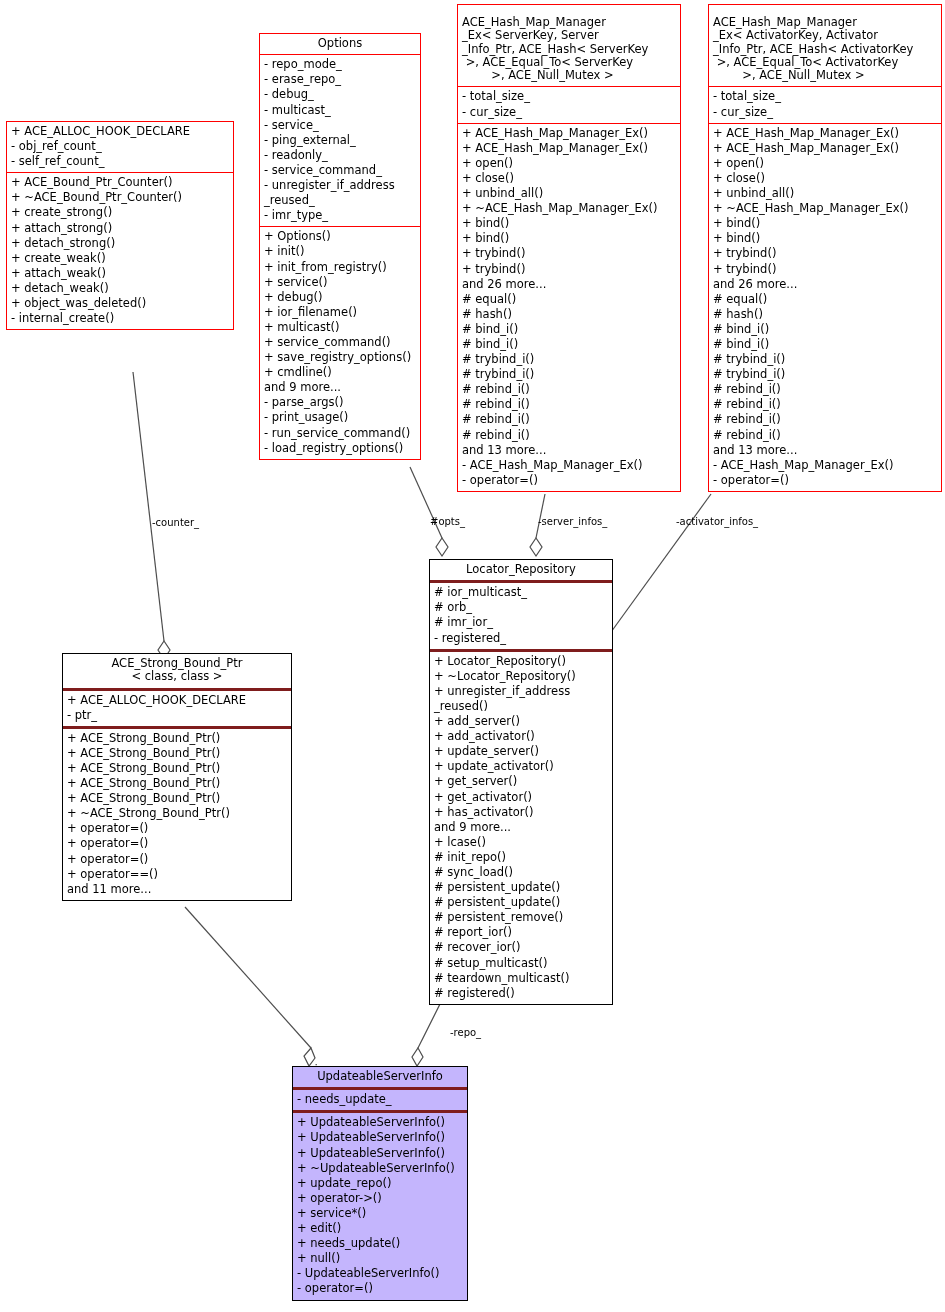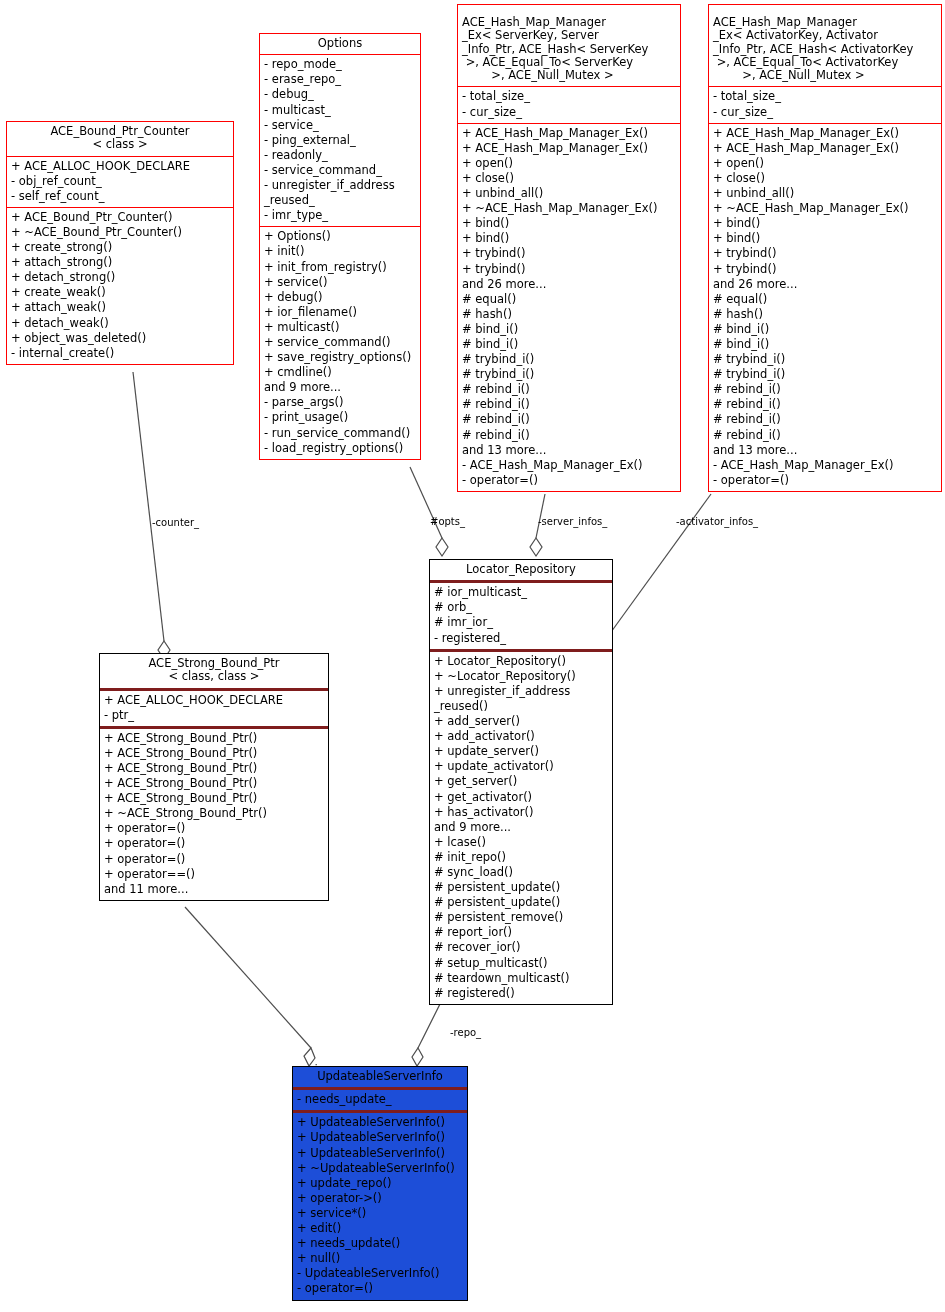--- a/index.html
+++ b/index.html
@@ -6,21 +6,21 @@
   body{
     width:945px;height:1312px;position:relative;overflow:hidden;
     font-family:"DejaVu Sans","Liberation Sans",sans-serif;
   }
   #canvas{position:absolute;left:0;top:0;width:945px;height:1312px;}
   svg.edges{position:absolute;left:0;top:0;width:945px;height:1312px;pointer-events:none;}
 
   .node{position:absolute;box-sizing:border-box;background:#ffffff;}
   .node.red{border:1px solid #ff0000;}
   .node.black{border:1px solid #000000;}
-  .node.filled{background:#1d4ed8;}
+  .node.filled{background:#c4b5fd;}
 
   .sec{box-sizing:border-box;padding:2px 4px 3px 4px;}
   .sec.title{text-align:center;padding:3px 4px 4px 4px;}
   .node.red > .sec + .sec{border-top:1px solid #ff0000;}
   .node.black > .sec + .sec{border-top:3px solid #7f1d1d;}
 
   .ttl{font-size:11.5px;line-height:13.3px;color:#000;white-space:pre-wrap;}
   .ttl.lj{text-align:left;margin-top:8px;}
   .row{font-size:11.5px;line-height:15.1px;color:#000;white-space:pre-wrap;}
 
@@ -68,24 +68,20 @@
   </svg>
 
   <div class="edge-label" style="left:152px;top:516px;">-counter_</div>
   <div class="edge-label" style="left:430px;top:515px;">#opts_</div>
   <div class="edge-label" style="left:538px;top:515px;">-server_infos_</div>
   <div class="edge-label" style="left:676px;top:515px;">-activator_infos_</div>
   <div class="edge-label" style="left:306px;top:1062px;">-si_</div>
   <div class="edge-label" style="left:434px;top:1026px;margin-left:16px;">-repo_</div>
 
   <div class="node red" style="left:6px;top:121px;width:228px;">
-    <div class="sec title">
-      <div class="ttl">ACE_Bound_Ptr_Counter
-&lt; class &gt;</div>
-    </div>
     <div class="sec">
       <div class="row">+ ACE_ALLOC_HOOK_DECLARE</div>
       <div class="row">- obj_ref_count_</div>
       <div class="row">- self_ref_count_</div>
     </div>
     <div class="sec">
       <div class="row">+ ACE_Bound_Ptr_Counter()</div>
       <div class="row">+ ~ACE_Bound_Ptr_Counter()</div>
       <div class="row">+ create_strong()</div>
       <div class="row">+ attach_strong()</div>
@@ -244,21 +240,21 @@
       <div class="row"># persistent_update()</div>
       <div class="row"># persistent_remove()</div>
       <div class="row"># report_ior()</div>
       <div class="row"># recover_ior()</div>
       <div class="row"># setup_multicast()</div>
       <div class="row"># teardown_multicast()</div>
       <div class="row"># registered()</div>
     </div>
   </div>
 
-  <div class="node black" style="left:62px;top:653px;width:230px;margin-left:37px;">
+  <div class="node black" style="left:62px;top:653px;width:230px;">
     <div class="sec title">
       <div class="ttl">ACE_Strong_Bound_Ptr
 &lt; class, class &gt;</div>
     </div>
     <div class="sec">
       <div class="row">+ ACE_ALLOC_HOOK_DECLARE</div>
       <div class="row">- ptr_</div>
     </div>
     <div class="sec">
       <div class="row">+ ACE_Strong_Bound_Ptr()</div>

